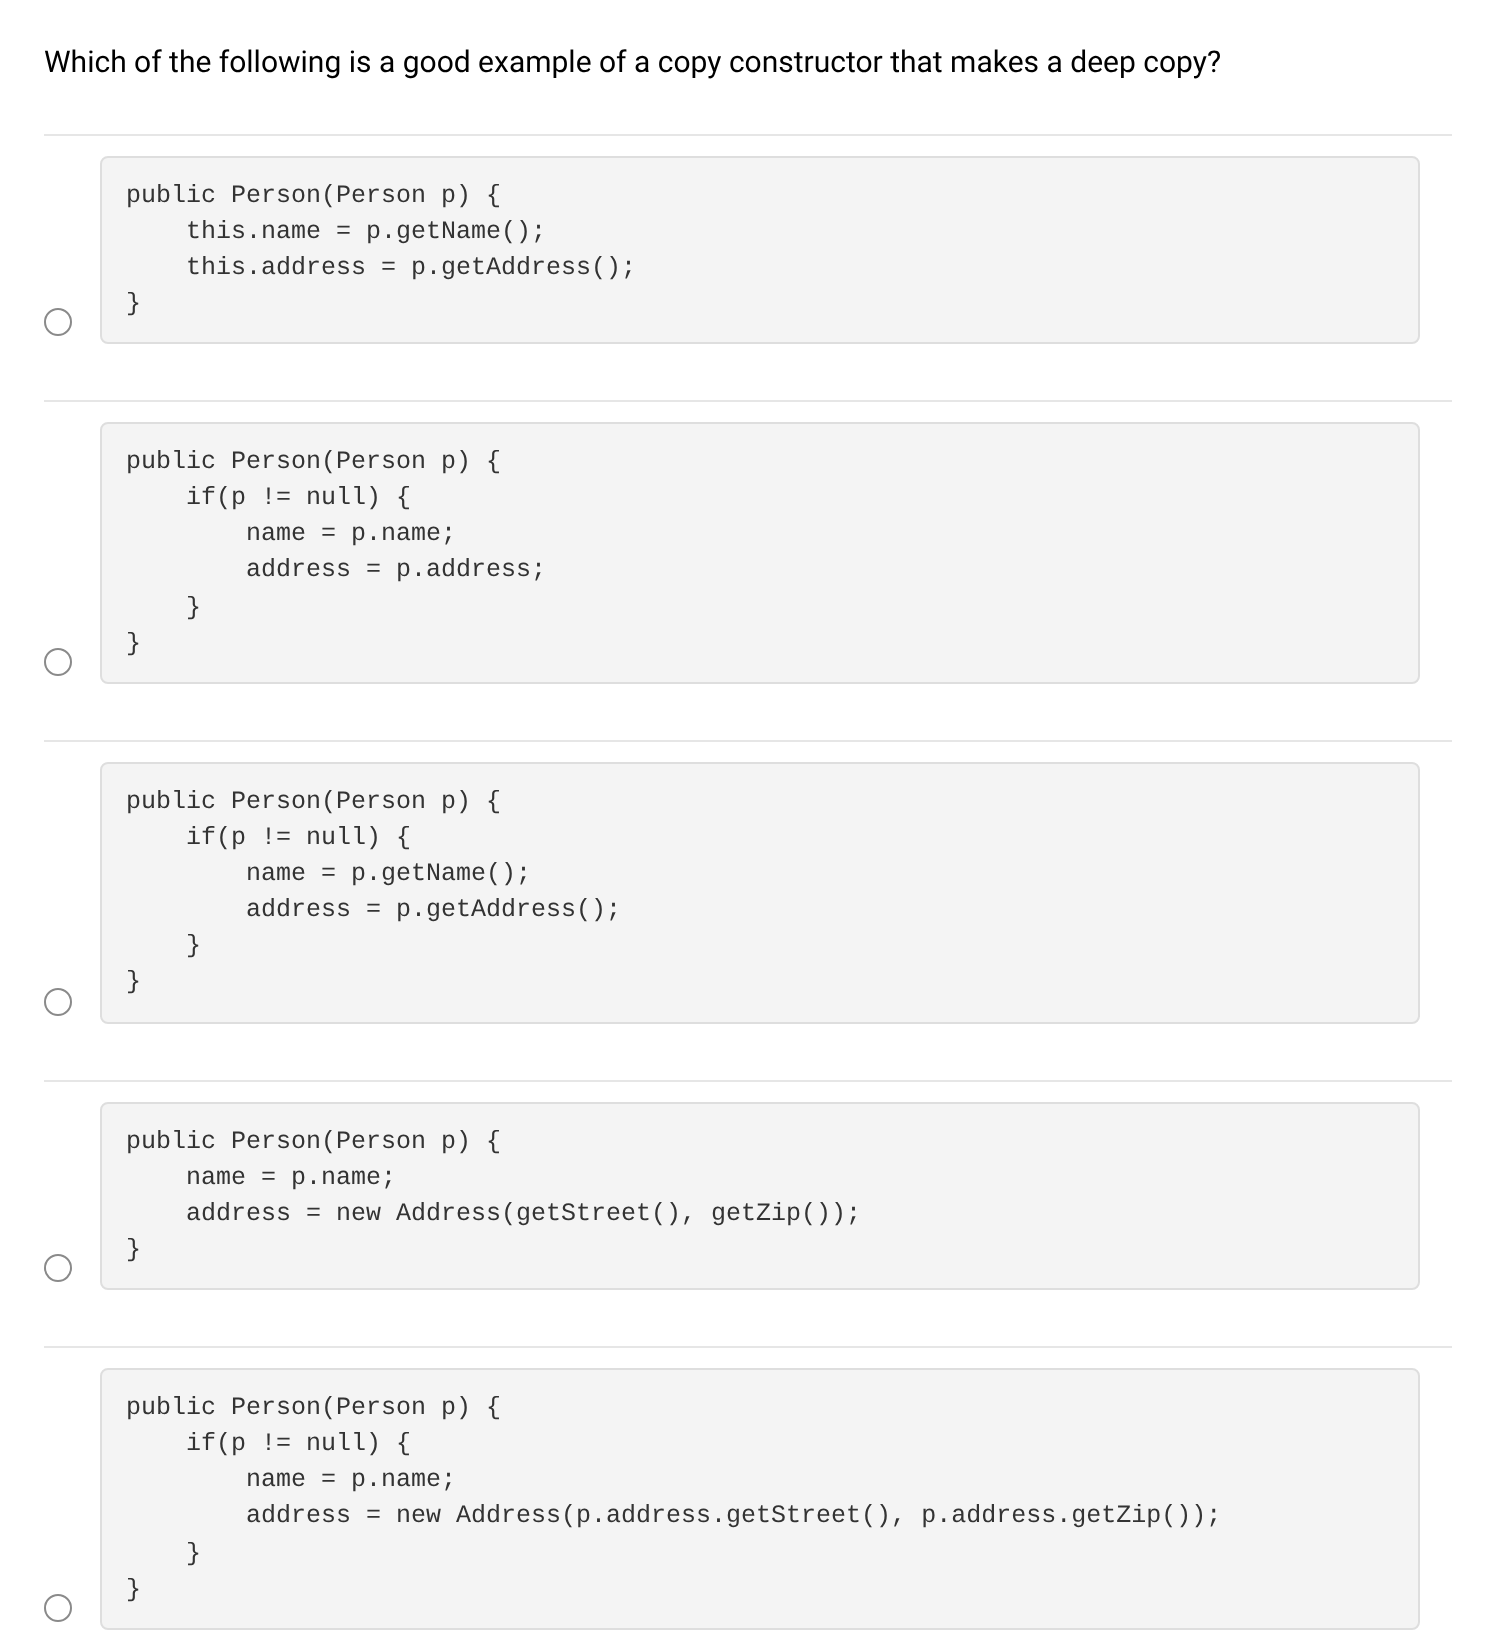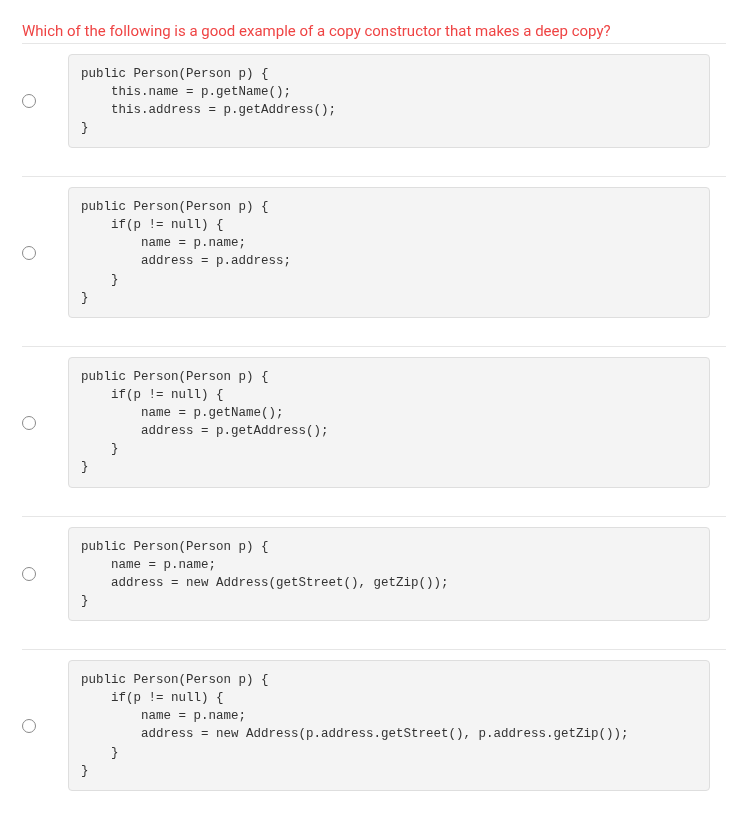--- a/index.html
+++ b/index.html
@@ -5,32 +5,32 @@
   * { margin: 0; padding: 0; box-sizing: border-box; }
   body {
     font-family: -apple-system, BlinkMacSystemFont, "Segoe UI", Roboto, Helvetica, Arial, sans-serif;
     background: #ffffff;
     width: 748px;
     padding: 20px 22px;
     color: #333;
   }
   .question-text {
     font-size: 15px;
-    color: #ef4444;
+    color: #000000;
+    margin-bottom: 24px;
     line-height: 1.5;
   }
   .options {
     border-top: 1px solid #e6e6e6;
   }
   .option-row {
     display: flex;
-    align-items: center;
+    align-items: flex-end;
     padding: 10px 16px 28px 0;
     border-bottom: 1px solid #e6e6e6;
-    gap: 18px;
   }
   .option-row:last-child {
     border-bottom: none;
     padding-bottom: 10px;
   }
   .radio-cell {
     flex: 0 0 28px;
     padding-top: 4px;
   }
   .radio {

